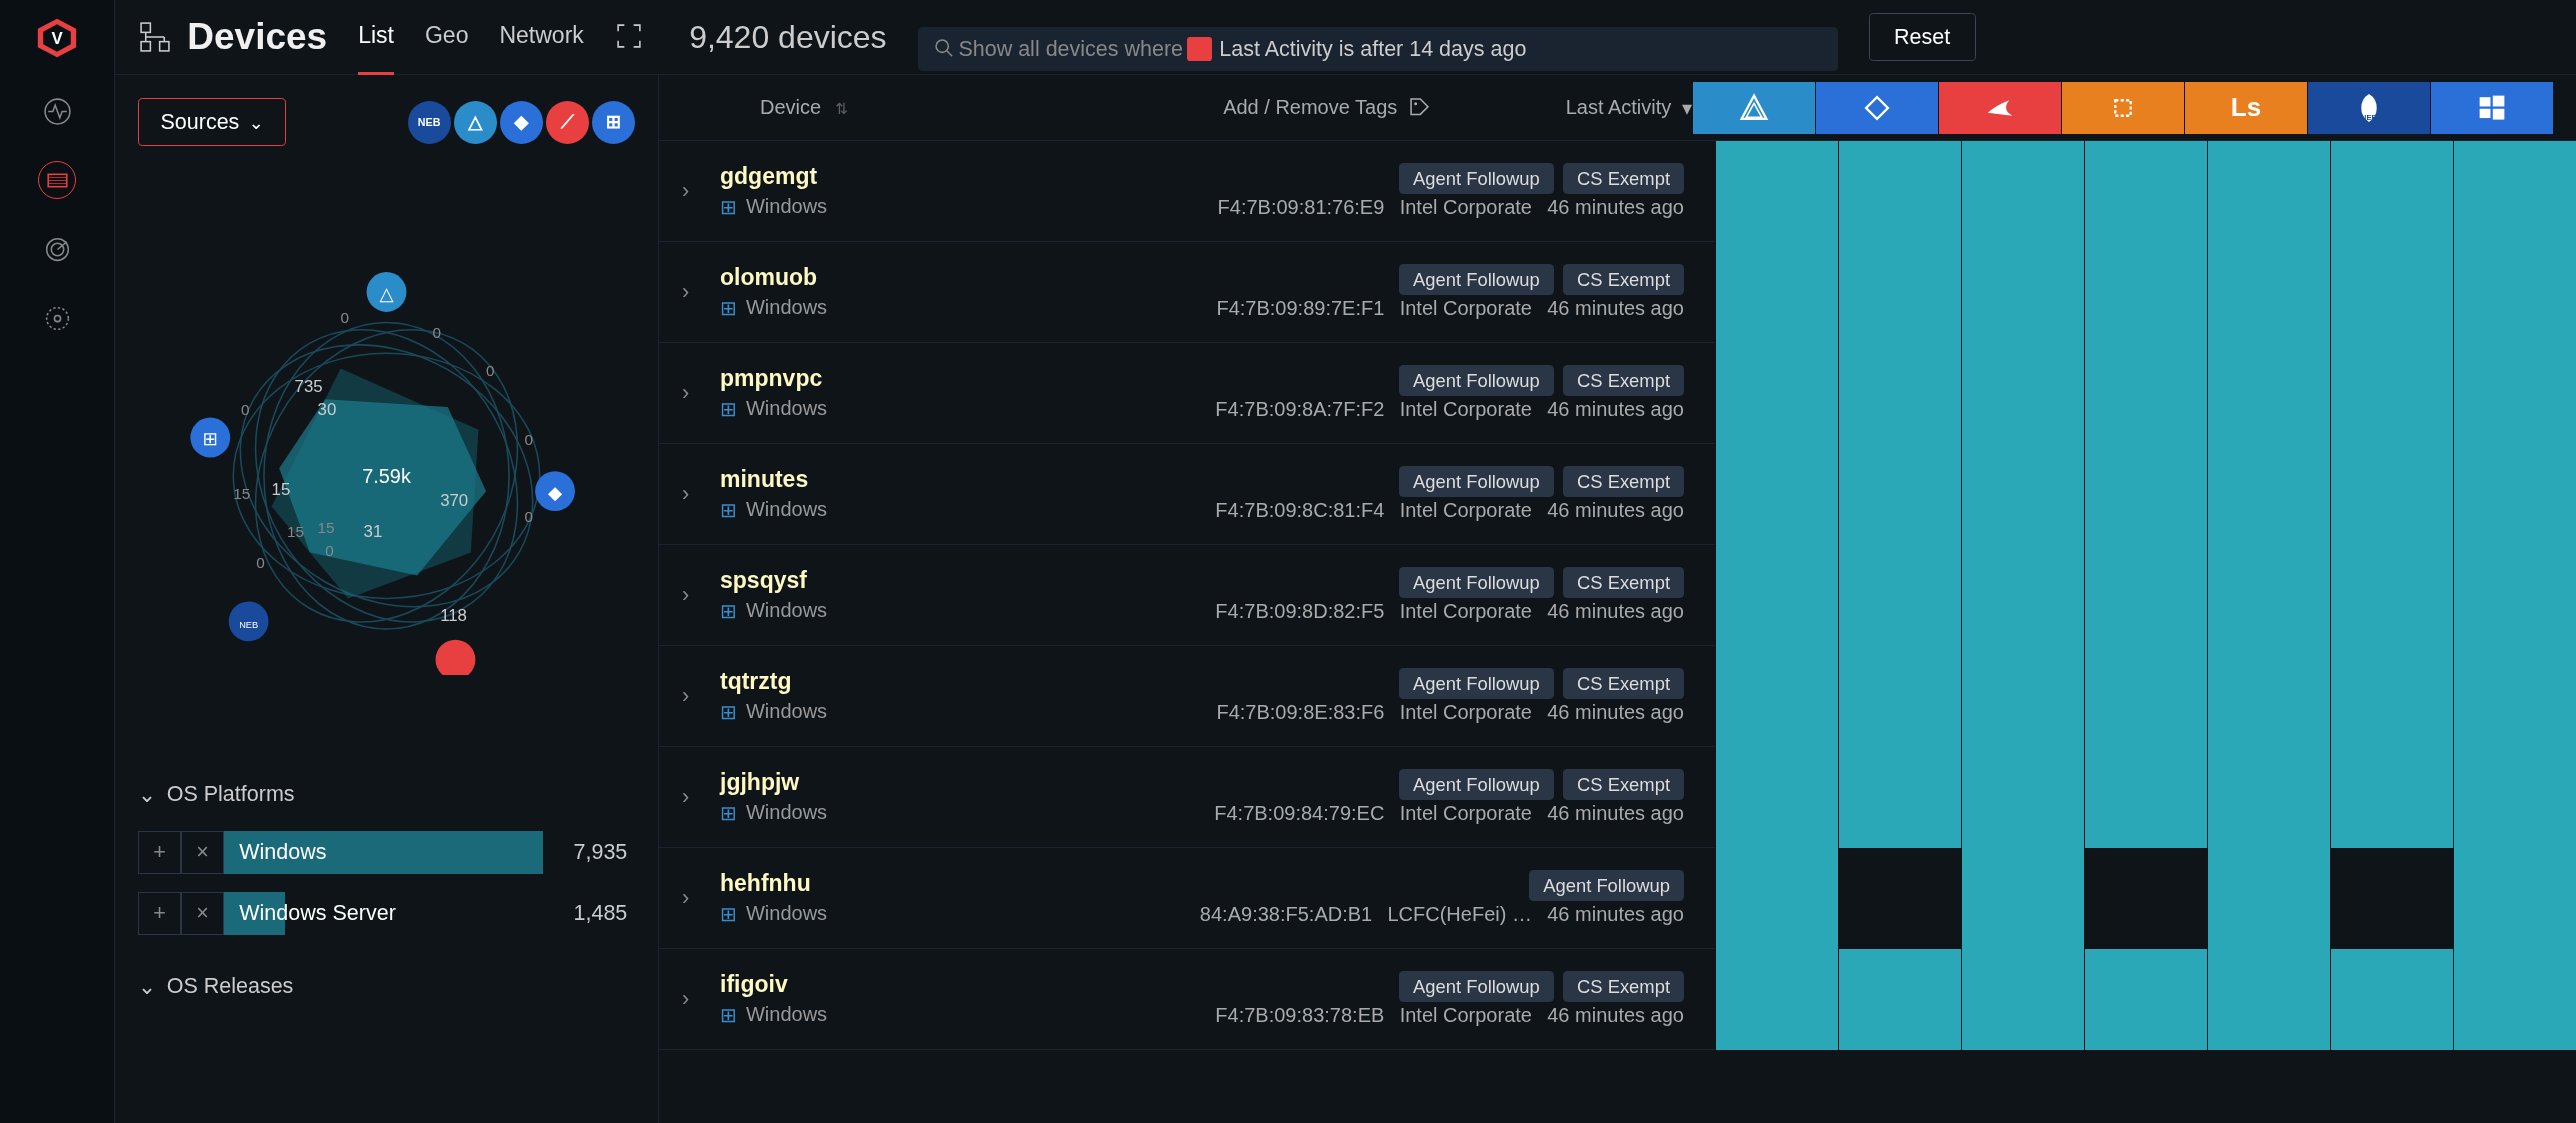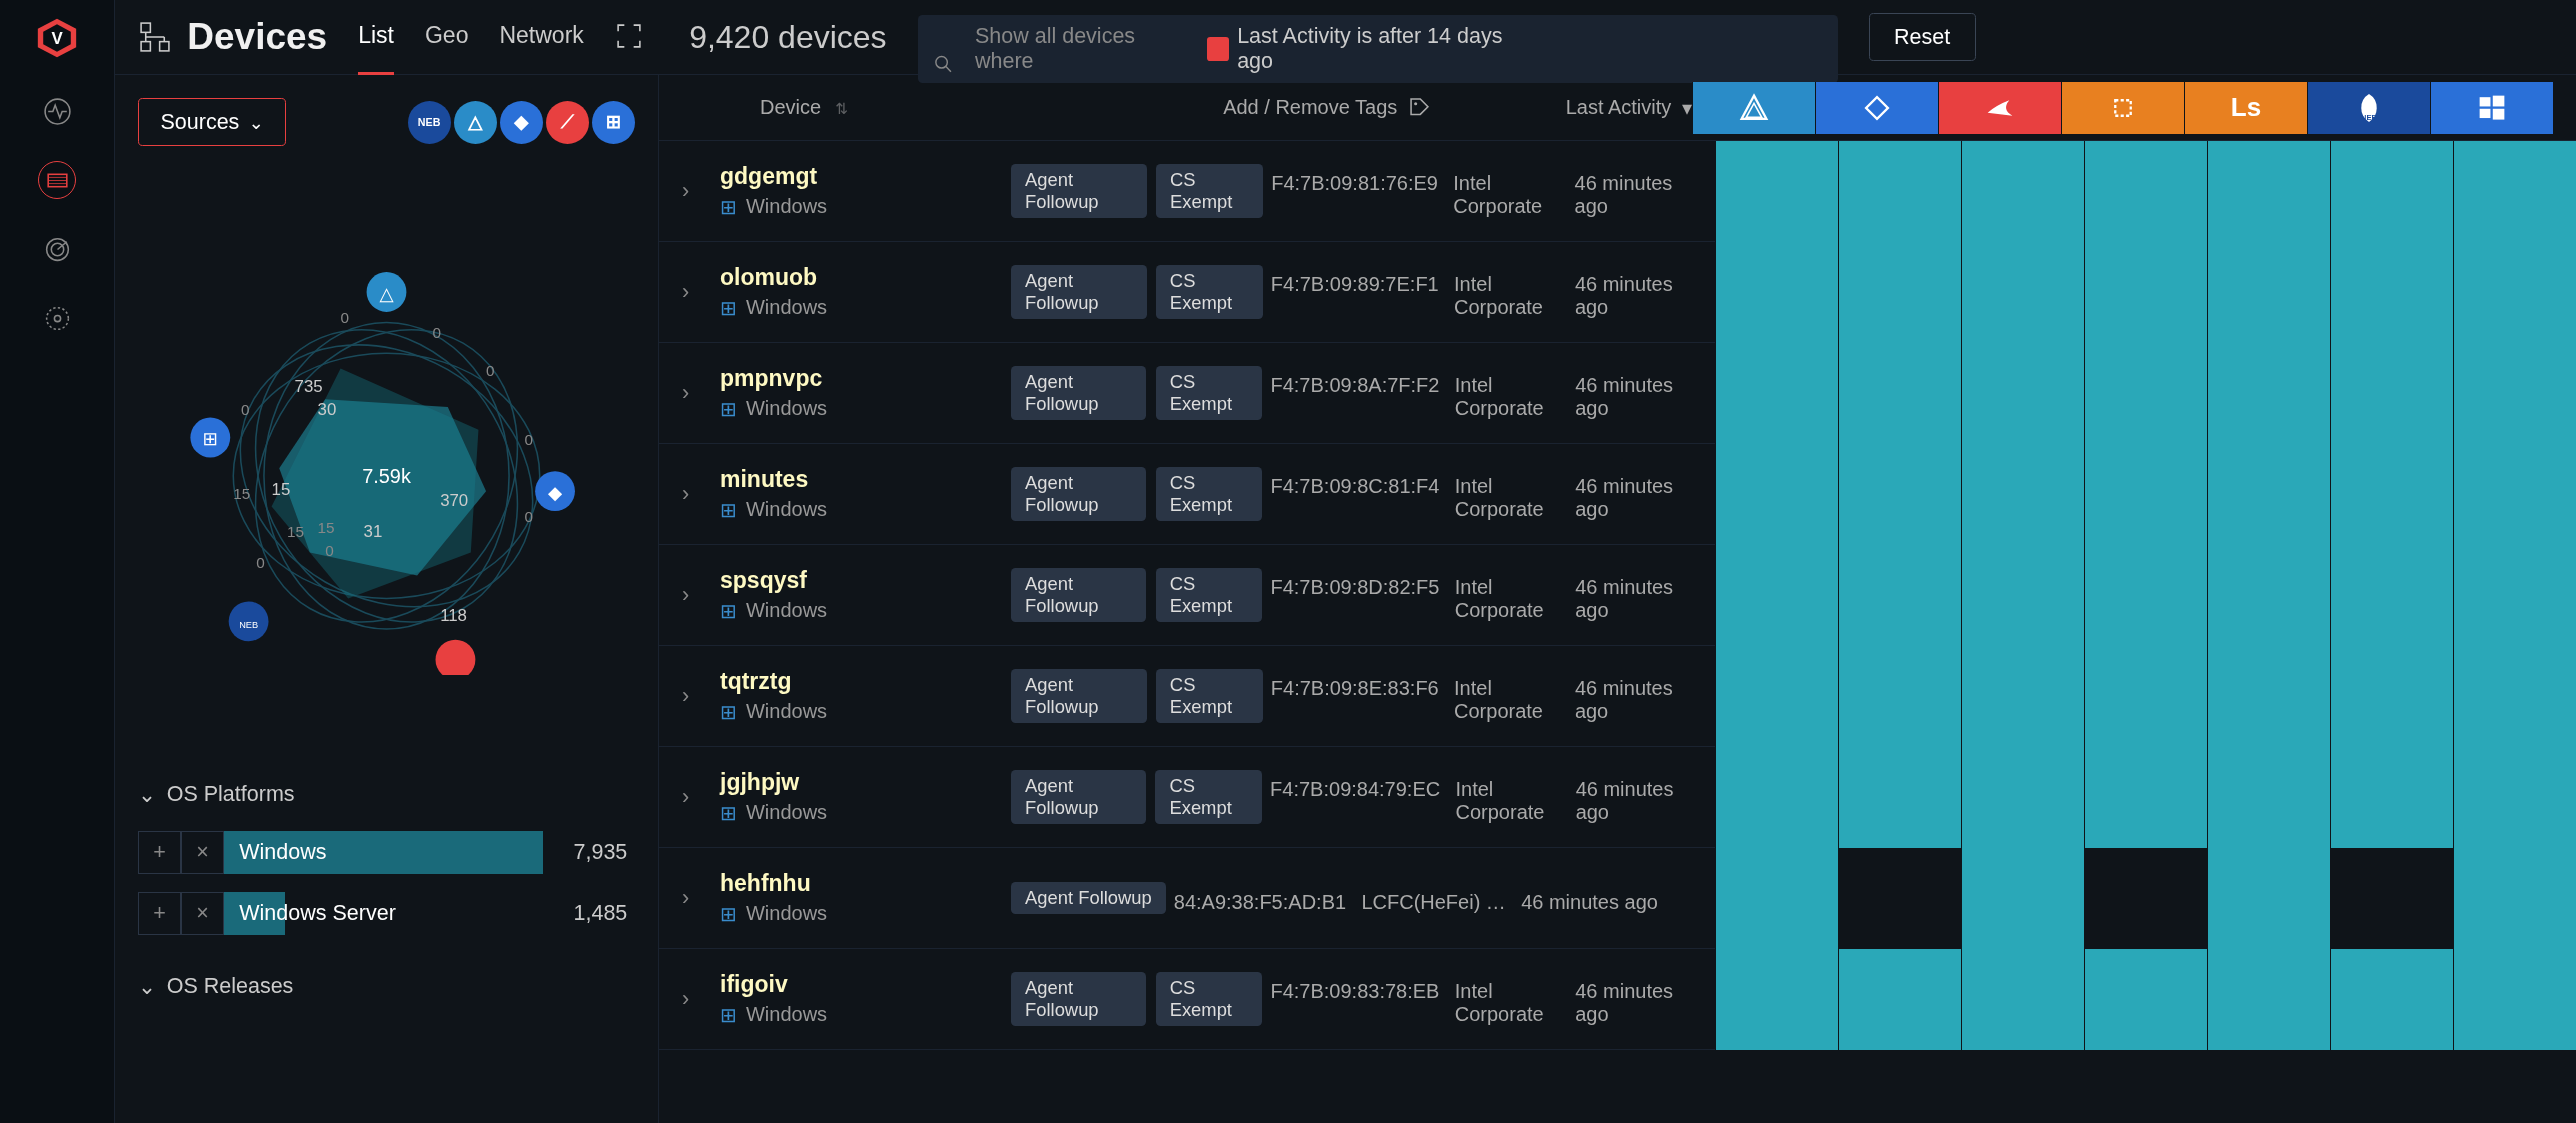--- a/index.html
+++ b/index.html
@@ -17,21 +17,21 @@
 
 
 .topbar { display: flex; align-items: center; height: 75px; padding: 16px 23px; border-bottom: 0.8px solid #1a2330; gap: 31px; }
 .topbar .title-group { display: flex; align-items: center; gap: 15.3px; }
 .topbar .title-group h1 { font-size: 37px; font-weight: 600; color: #f0f0f0; }
 .topbar .tabs { display: flex; gap: 31px; font-size: 23px; }
 .topbar .tab { padding: 23px 0; cursor: pointer; color: #ccc; }
 .topbar .tab.active { border-bottom: 3.1px solid #e84040; color: #fff; }
 .topbar .expand { cursor: pointer; }
 .topbar .count { font-size: 32px; color: #ccc; margin-left: 15.3px; }
-.search-wrap { flex: 1; display: flex; align-items: flex-end; background: #1a2330; border-radius: 4.6px; padding: 9.2px 15.3px; gap: 22px; max-width: 920px; margin-top: 24px; }
+.search-wrap { flex: 1; display: flex; align-items: flex-start; background: #1a2330; border-radius: 4.6px; padding: 9.2px 15.3px; gap: 4px; max-width: 920px; margin-top: 24px; }
 .search-wrap input { background: transparent; border: none; color: #aaa; font-size: 21.5px; flex: 1; outline: none; }
 .search-wrap .filter-chip { display: inline-flex; align-items: center; gap: 7.7px; }
 .search-wrap .filter-chip .icon-box { width: 24.5px; height: 24.5px; background: #e84040; border-radius: 3.1px; }
 .search-wrap .filter-chip span { color: #ccc; font-size: 21.5px; }
 .reset-btn { background: transparent; border: 1.5px solid #3a4555; color: #fff; padding: 10.7px 24.5px; font-size: 21.5px; border-radius: 4.6px; cursor: pointer; }
 
 
 .content { flex: 1; display: flex; overflow: hidden; }
 
 
@@ -75,21 +75,21 @@
 .src-head.c6 { background: #1a4a9c; } 
 .src-head.c7 { background: #2a70d8; } 
 
 .table-body { flex: 1; overflow-y: auto; }
 .row { display: flex; align-items: center; height: 101px; border-bottom: 0.8px solid #1a2330; padding-left: 23px; }
 .row .expand-arrow { width: 38px; color: #888; font-size: 21.5px; cursor: pointer; }
 .row .device-info { width: 291px; padding-left: 0; }
 .row .device-info .name { font-size: 23px; font-weight: 600; color: #fef9c3; }
 .row .device-info .os { font-size: 20px; color: #999; display: flex; align-items: center; gap: 9.2px; margin-top: 4.6px; }
 .row .device-info .os .winicon { color: #3a8ccc; }
-.row .meta { flex: 1; display: flex; flex-direction: row; align-items: flex-end; padding-right: 31px; gap: 8px; }
+.row .meta { flex: 1; display: flex; flex-direction: column; align-items: flex-end; padding-right: 31px; gap: 2px; }
 .row .tags { display: flex; gap: 9.2px; }
 .row .tag { background: #2a3545; color: #ddd; padding: 4.6px 14px; font-size: 18.4px; border-radius: 4.6px; }
 .row .macline { font-size: 20px; color: #aaa; display: flex; gap: 15.3px; }
 .row .cells { display: flex; }
 .row .cell { width: 123px; height: 101px; border-left: 1.5px solid #0f1419; }
 .cell.on { background: #2aa8b8; }
 .cell.off { background: #0f1419; }
 
 
 .table-body::-webkit-scrollbar { width: 10.7px; }

